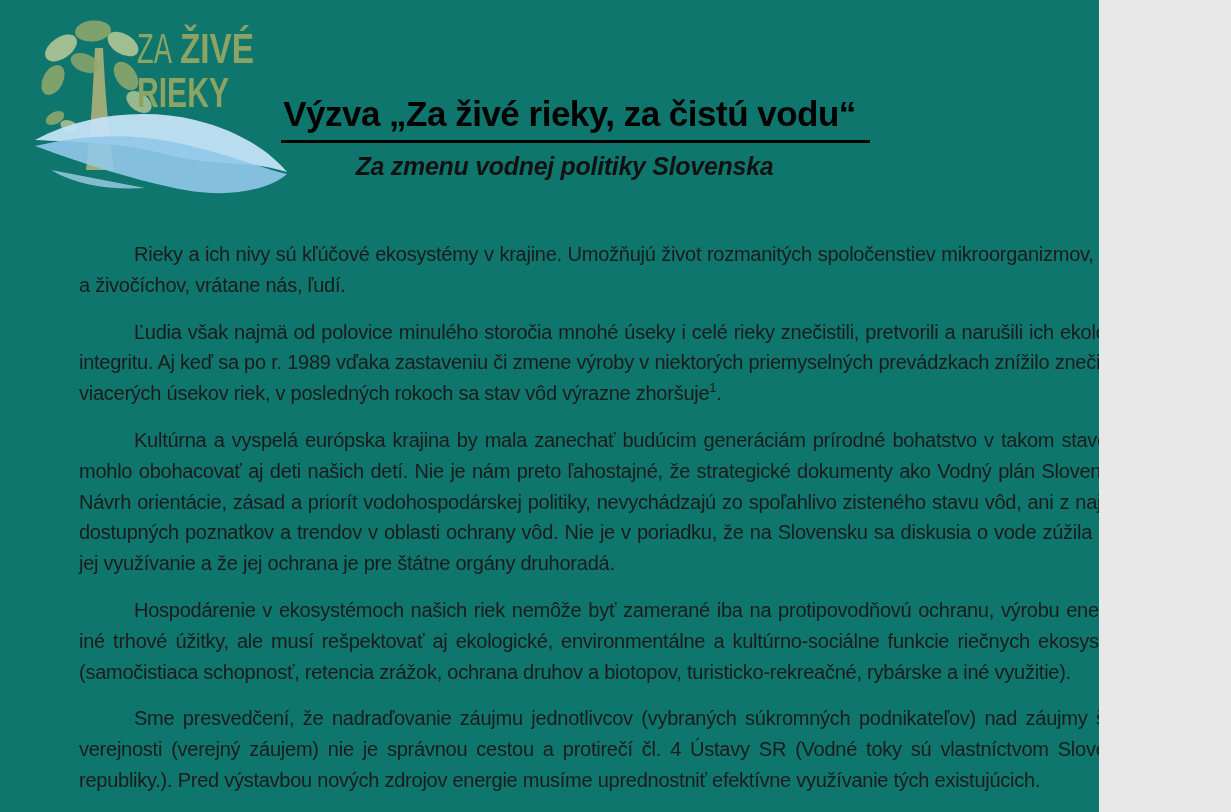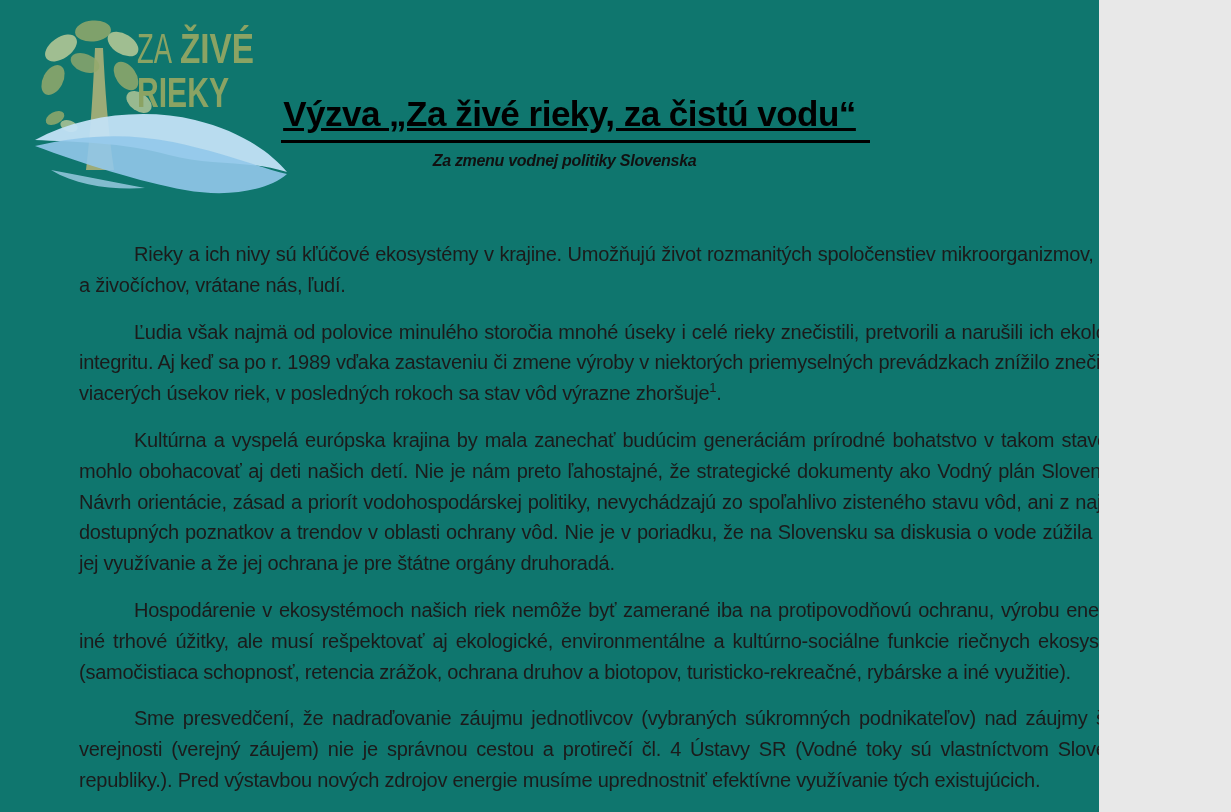--- a/index.html
+++ b/index.html
@@ -33,25 +33,24 @@
   .doc-title {
     display: inline-block;
     margin: 0 0 0 52px;
     font-size: 35px;
     font-weight: bold;
     color: #000;
     letter-spacing: -0.5px;
     border-bottom: 3px solid #000;
     padding: 0 14px 6px 2px;
     line-height: 1.15;
-    text-decoration: underline;
   }
   .doc-subtitle {
     margin: 9px 0 0 30px;
-    font-size: 16px;
+    font-size: 25px;
     font-weight: bold;
     font-style: italic;
     color: #111;
     letter-spacing: -0.3px;
   }
 
   
   .doc-body {
     position: absolute;
     left: 63px;

